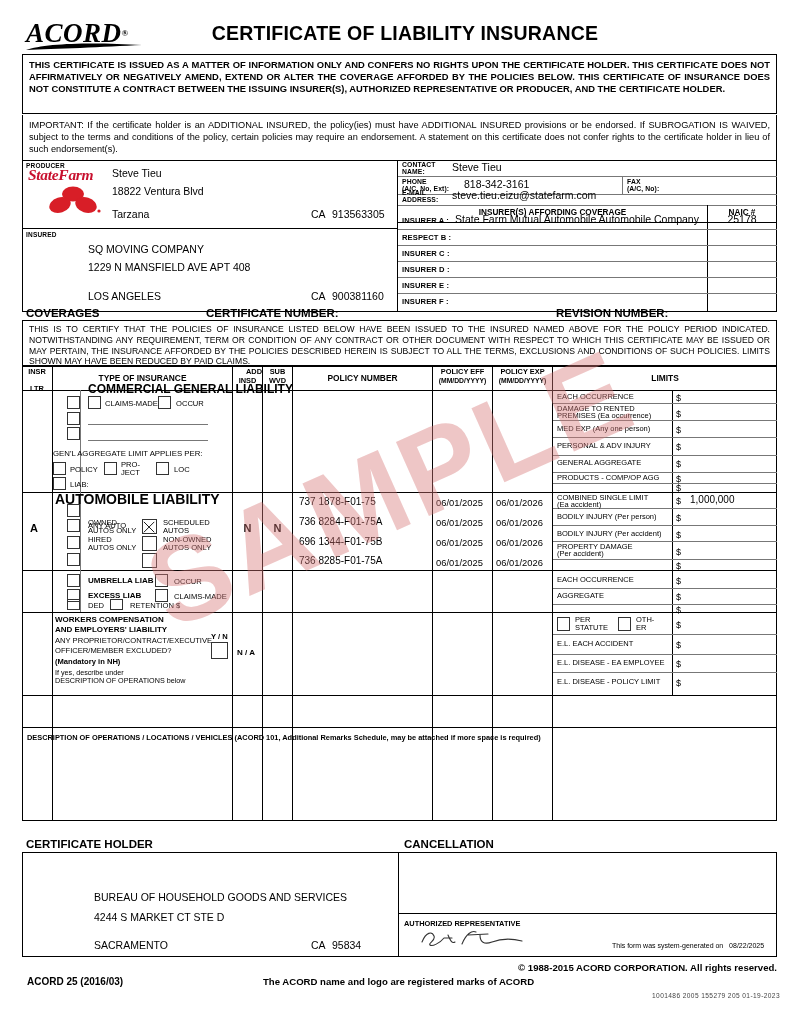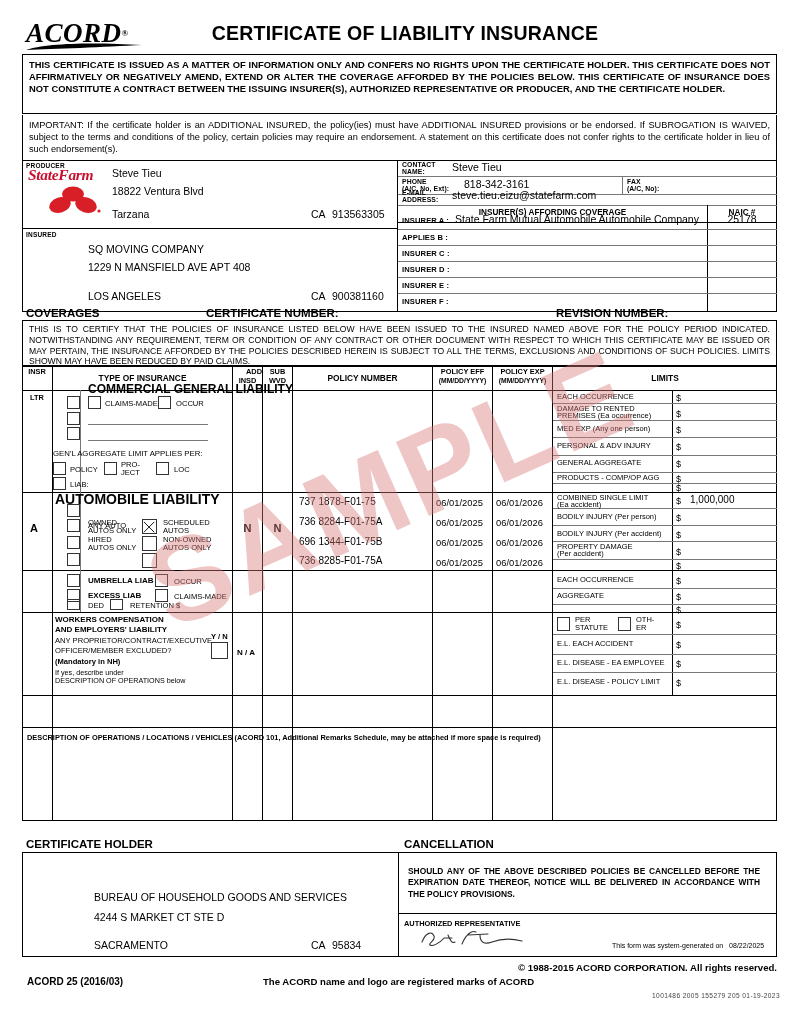--- a/index.html
+++ b/index.html
@@ -182,21 +182,21 @@
   <div class="hdcell" style="left:398px;top:209px;width:309px;font-size:8.2px;">INSURER(S) AFFORDING COVERAGE</div>
   <div class="hdcell" style="left:707px;top:209px;width:70px;font-size:8.2px;">NAIC #</div>
 
   <div>
     <div class="insr-row-lbl" style="position:absolute;left:402px;top:216px;">INSURER A :</div>
     <div class="insr-row-val" style="position:absolute;left:455px;top:213px;">State Farm Mutual Automobile Automobile Company</div>
     <div class="insr-row-val" style="position:absolute;left:707px;top:213px;width:70px;text-align:center;">25178</div>
   </div>
   <div class="hl2" style="left:398px;top:229px;width:379px;height:1px;"></div>
   <div>
-    <div class="insr-row-lbl" style="position:absolute;left:402px;top:233px;">APPLIES B :</div>
+    <div class="insr-row-lbl" style="position:absolute;left:402px;top:233px;">RESPECT B :</div>
     <div class="insr-row-val" style="position:absolute;left:455px;top:230px;"></div>
     <div class="insr-row-val" style="position:absolute;left:707px;top:230px;width:70px;text-align:center;"></div>
   </div>
   <div class="hl2" style="left:398px;top:245px;width:379px;height:1px;"></div>
   <div>
     <div class="insr-row-lbl" style="position:absolute;left:402px;top:249px;">INSURER C :</div>
     <div class="insr-row-val" style="position:absolute;left:455px;top:246px;"></div>
     <div class="insr-row-val" style="position:absolute;left:707px;top:246px;width:70px;text-align:center;"></div>
   </div>
   <div class="hl2" style="left:398px;top:261px;width:379px;height:1px;"></div>
@@ -230,21 +230,21 @@
   <div class="vl" style="left:52px;top:366px;width:1px;height:455px;"></div>
   <div class="vl" style="left:232px;top:366px;width:1px;height:455px;"></div>
   <div class="vl" style="left:262px;top:366px;width:1px;height:455px;"></div>
   <div class="vl" style="left:292px;top:366px;width:1px;height:455px;"></div>
   <div class="vl" style="left:432px;top:366px;width:1px;height:455px;"></div>
   <div class="vl" style="left:492px;top:366px;width:1px;height:455px;"></div>
   <div class="vl" style="left:552px;top:366px;width:1px;height:455px;"></div>
 
   <div class="hl" style="left:22px;top:390px;width:755px;height:1.4px;"></div>
   <div class="hdcell" style="left:22px;top:368px;width:30px;">INSR</div>
-  <div class="hdcell" style="left:22px;top:394px;width:30px;">LTR</div>
+  <div class="hdcell" style="left:22px;top:385px;width:30px;">LTR</div>
   <div class="hdcell" style="left:53px;top:374px;width:179px;font-size:8.4px;">TYPE OF INSURANCE</div>
   <div class="hdcell" style="left:233px;top:368px;width:29px;text-align:right;">ADD</div>
   <div class="hdcell" style="left:233px;top:377px;width:29px;">INSD</div>
   <div class="hdcell" style="left:263px;top:368px;width:29px;">SUB</div>
   <div class="hdcell" style="left:263px;top:377px;width:29px;">WVD</div>
   <div class="hdcell" style="left:293px;top:374px;width:139px;font-size:8.4px;">POLICY NUMBER</div>
   <div class="hdcell" style="left:433px;top:368px;width:59px;">POLICY EFF</div>
   <div class="hdcell" style="left:433px;top:377px;width:59px;font-size:6.8px;">(MM/DD/YYYY)</div>
   <div class="hdcell" style="left:493px;top:368px;width:59px;">POLICY EXP</div>
   <div class="hdcell" style="left:493px;top:377px;width:59px;font-size:6.8px;">(MM/DD/YYYY)</div>
@@ -461,23 +461,20 @@
   <div id="hold-box"></div>
   <div class="vl" style="left:398px;top:852px;width:1.4px;height:105px;"></div>
   <div class="hl" style="left:398px;top:913px;width:379px;height:1.4px;"></div>
 
   <div class="addr-line" style="left:94px;top:891px;">BUREAU OF HOUSEHOLD GOODS AND SERVICES</div>
   <div class="addr-line" style="left:94px;top:911px;">4244 S MARKET CT STE D</div>
   <div class="addr-line" style="left:94px;top:939px;">SACRAMENTO</div>
   <div class="addr-line" style="left:311px;top:939px;">CA</div>
   <div class="addr-line" style="left:332px;top:939px;">95834</div>
 
-  <div id="canc-text">
-    <p>SHOULD ANY OF THE ABOVE DESCRIBED POLICIES BE CANCELLED BEFORE THE EXPIRATION DATE THEREOF, NOTICE WILL BE DELIVERED IN ACCORDANCE WITH THE POLICY PROVISIONS.</p>
-  </div>
   <div id="auth-lbl">AUTHORIZED REPRESENTATIVE</div>
   <svg id="sig" viewBox="0 0 118 24">
     <path d="M4 16 C 8 6, 14 5, 16 10 C 18 15, 10 17, 12 19 C 14 21, 22 17, 26 12 M26 12 L34 12 M30 9 C 32 14, 34 18, 37 16 M44 18 C 48 8, 54 4, 58 6 M50 9 L70 8 M62 9 C 62 16, 66 19, 74 16 C 82 13, 92 12, 104 15" stroke="#333" stroke-width="1.1" fill="none" stroke-linecap="round"></path>
   </svg>
   <div id="sysgen">
     <span>This form was system-generated on</span>
     &nbsp;&nbsp;<span>08/22/2025</span>
   </div>
 
   <div id="copy">© 1988-2015 ACORD CORPORATION.  All rights reserved.</div>

